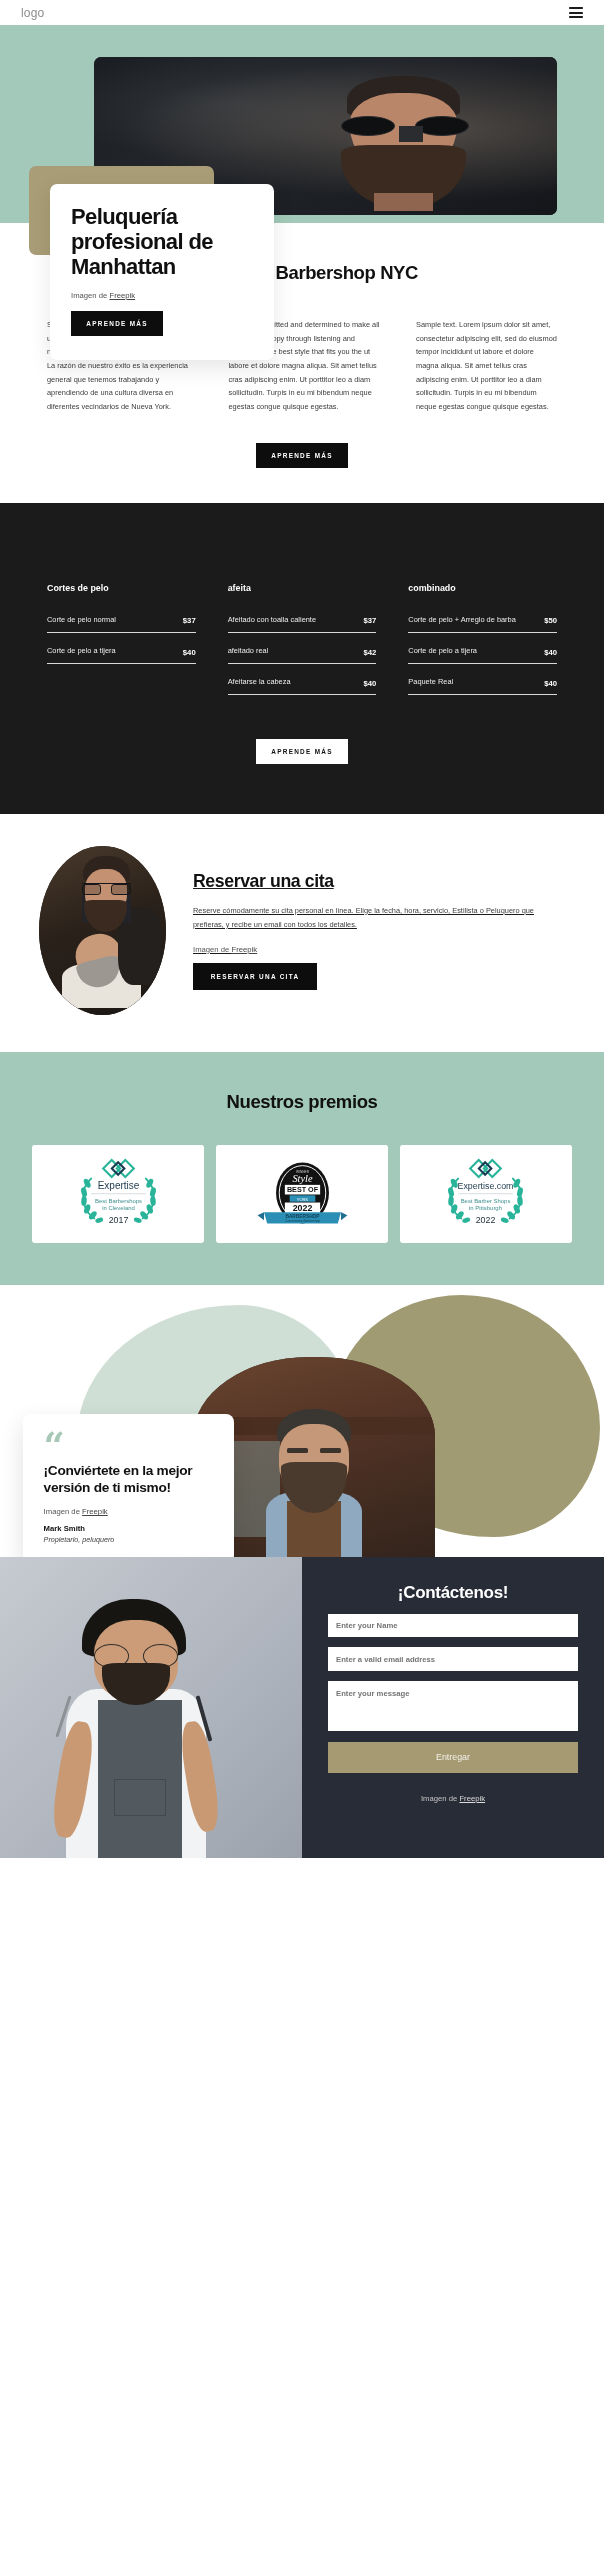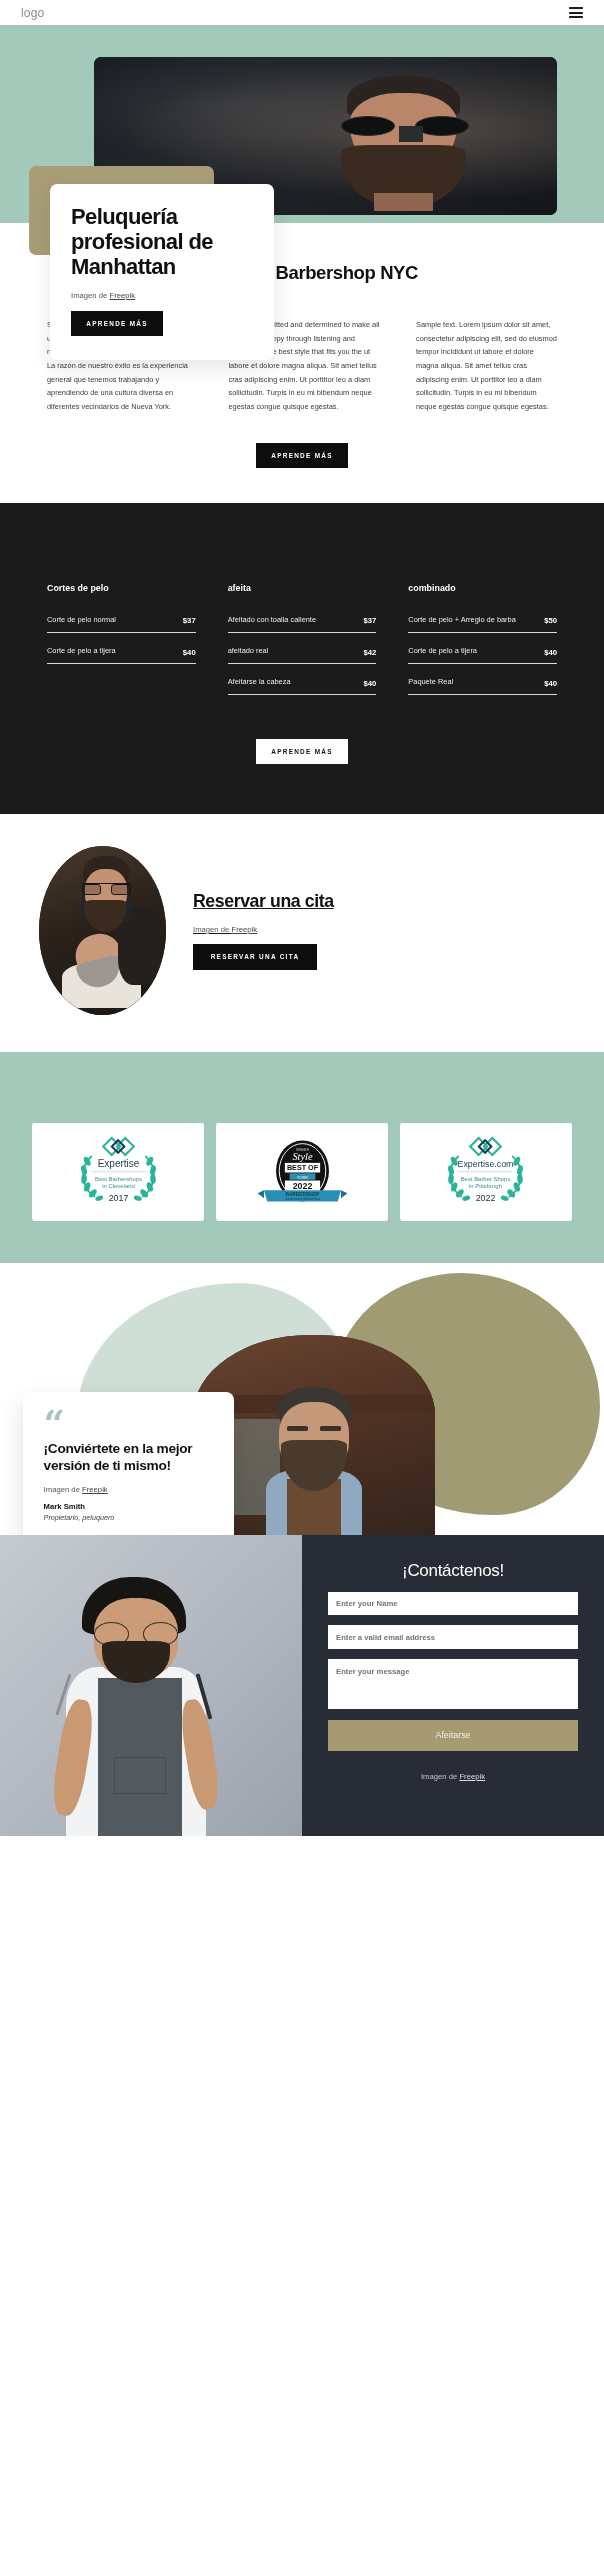--- a/index.html
+++ b/index.html
@@ -183,21 +183,21 @@
   .cp-beard { position:absolute; left:24%; top:24%; width:34%; height:16%; background:#2b231c; border-radius:26% 26% 56% 56%/12% 12% 80% 80%; }
   .cp-shirt { position:absolute; left:6%; top:34%; width:70%; height:66%; background:#f2f3f5; border-radius:22% 22% 0 0; }
   .cp-apron { position:absolute; left:22%; top:38%; width:42%; height:62%; background:#535a5f; }
   .cp-pocket { position:absolute; left:30%; top:68%; width:26%; height:14%; border:0.8px solid #434a4f; }
   .cp-armL { position:absolute; left:2%; top:46%; width:15%; height:44%; background:#c99973; border-radius:40%; transform:rotate(9deg); }
   .cp-armR { position:absolute; left:66%; top:46%; width:14%; height:42%; background:#c99973; border-radius:40%; transform:rotate(-9deg); }
   .cp-scissors { position:absolute; left:4%; top:36%; width:3.2px; height:43px; background:#8d9196; transform:rotate(18deg); border-radius:1.6px; }
   .cp-razor { position:absolute; left:74%; top:36%; width:4px; height:47px; background:#2d3135; transform:rotate(-16deg); border-radius:1.6px; }
 
   .contact-form { flex:1; background:#282c36; padding:26px 26px 0 26px; text-align:center; }
-  .contact-title { font-size:17px; font-weight:400; color:#fff; letter-spacing:-0.3px; }
+  .contact-title { font-size:17px; font-weight:700; color:#fff; letter-spacing:-0.3px; }
   .field {
     display:block; width:100%; background:#fff; border:none; outline:none;
     font-size:7.7px; color:#8b8b8b; padding:7.2px 8px; margin-top:10.5px;
     font-family:"Liberation Sans", sans-serif;
     font-weight:bold;
   }
   textarea.field { height:50px; resize:none; }
   .submit {
     display:block; width:100%; background:#a59a72; color:#f2f0e9; border:none;
     font-size:8.9px; padding:10.5px 0; margin-top:10.5px; cursor:pointer;
@@ -331,26 +331,28 @@
         <div class="bi-bface"></div>
         <div class="bi-bbeard"></div>
         <div class="bi-bglass">
             <i class="l"></i>
             <i class="r"></i>
           </div>
       </div>
     </div>
     <div class="book-body">
       <div class="book-title">Reservar una cita</div>
+      <div class="book-desc">Reserve cómodamente su cita personal en línea. Elige la fecha, hora, servicio, Estilista o Peluquero que prefieras, y recibe un email con todos los detalles.</div>
       <div class="credit"><span>Imagen de </span><a href="#">Freepik</a></div>
       <button class="btn">RESERVAR UNA CITA</button>
     </div>
   </div>
 
   <div class="awards">
+    <div class="h2">Nuestros premios</div>
     <div class="award-cards">
 
       <div class="award-card">
         <div class="badge">
           <svg viewBox="0 0 120 96" xmlns="http://www.w3.org/2000/svg">
             <g fill="none" stroke="#29b49a" stroke-width="2.2" stroke-linecap="round">
               <path d="M30 78 C12 66 12 40 26 28"></path>
                 <path d="M90 78 C108 66 108 40 94 28"></path>
             </g>
             <g fill="#29b49a">
@@ -485,20 +487,20 @@
         <div class="cp-beard"></div>
         <div class="cp-scissors"></div>
         <div class="cp-razor"></div>
       </div>
     </div>
     <div class="contact-form">
       <div class="contact-title">¡Contáctenos!</div>
       <input class="field" type="text" placeholder="Enter your Name" style="">
       <input class="field" type="email" placeholder="Enter a valid email address" style="">
       <textarea class="field" placeholder="Enter your message" style=""></textarea>
-      <button class="submit">Afeitarse</button>
+      <button class="submit">Entregar</button>
       <div class="credit"><span>Imagen de </span><a href="#">Freepik</a></div>
     </div>
   </div>
 
 
 </div>
 
 
 </body></html>

